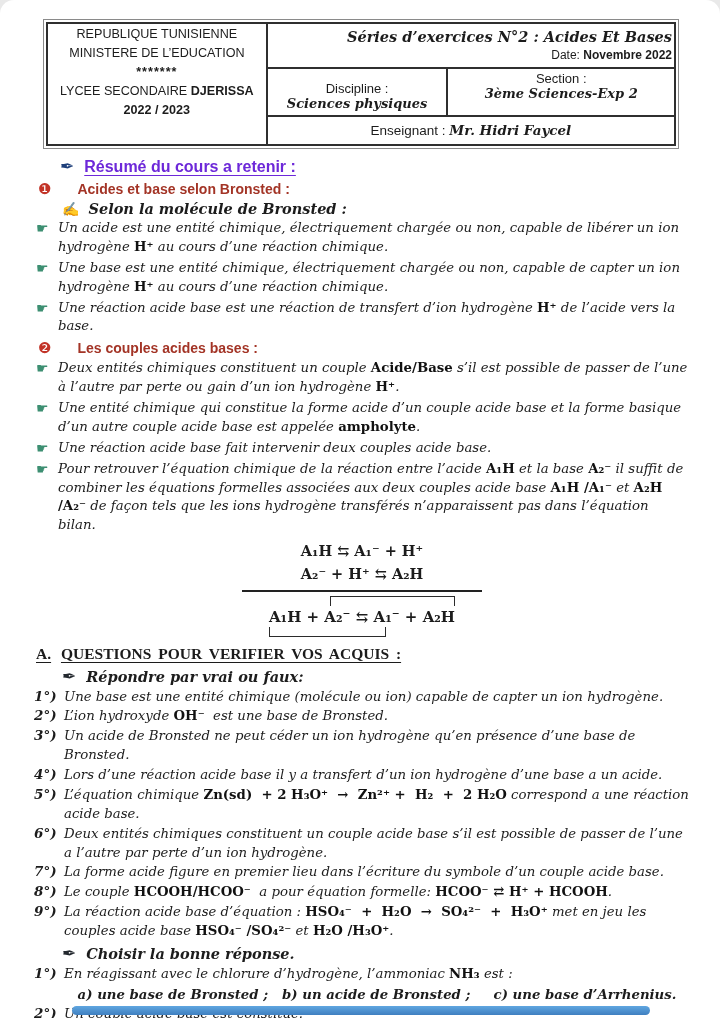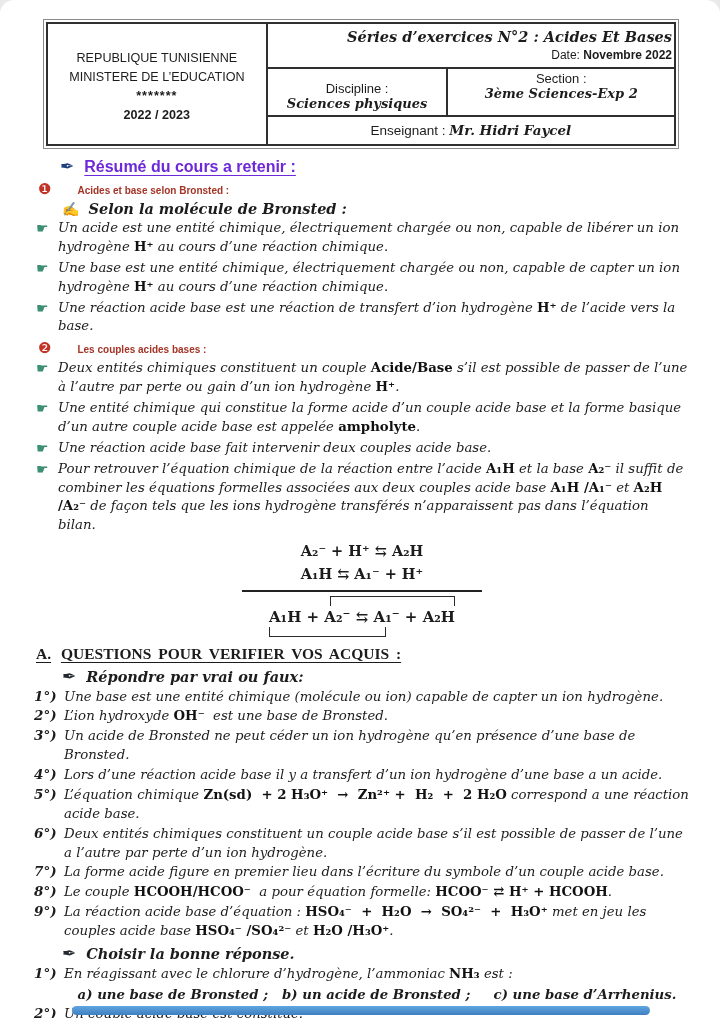--- a/index.html
+++ b/index.html
@@ -10,21 +10,21 @@
     background: #ffffff;
     border-radius: 14px 14px 0 0;
     overflow: hidden;
     font-family: "DejaVu Serif", serif;
     color: #1c1c1c;
     box-sizing: border-box;
     padding: 20px 30px 0 34px;
   }
   
   .hdr { display: flex; border: 2px solid #2f2f2f; outline: 1px solid #8a8a8a; outline-offset: 2px; margin: 2px 14px 10px 12px; background:#fff; }
-  .hdr-left { width: 33.5%; border-right: 2px solid #2f2f2f; padding: 25px 4px 5px; text-align: center;
+  .hdr-left { width: 33.5%; border-right: 2px solid #2f2f2f; padding: 1px 4px 5px; text-align: center;
               font-family: "Liberation Sans", sans-serif; font-size: 12.6px; line-height: 1.5; }
   .hdr-left .stars { font-weight: bold; letter-spacing: 1px; }
   .hdr-left .yrs, .hdr-left b { font-weight: bold; }
   .hdr-right { flex: 1; display: flex; flex-direction: column; }
   .hdr-row1 { text-align: right; padding: 4px 2px 5px; border-bottom: 2px solid #2f2f2f; }
   .series-title { font-family: "DejaVu Serif", serif; font-style: italic; font-weight: bold; font-size: 14.5px; }
   .date-line { font-family: "Liberation Sans", sans-serif; font-size: 12px; margin-top: 3px; }
   .date-line .dval { font-weight: bold; }
   .hdr-row2 { display: flex; border-bottom: 2px solid #2f2f2f; }
   .hdr-cell-disc { width: 43%; border-right: 2px solid #2f2f2f; text-align: center; padding: 12px 2px 4px; }
@@ -35,21 +35,21 @@
   .teacher-label { font-family: "Liberation Sans", sans-serif; font-size: 13.5px; }
   .teacher-value { font-style: italic; font-weight: bold; font-size: 13.5px; }
   
   .title-row { display: flex; align-items: baseline; margin: 2px 0 4px 26px; }
   .pen-icon { font-size: 17px; color: #1e3f7a; margin-right: 10px; font-style: normal; }
   .pen-dark { color: #23282e; }
   .resume-title { font-family: "Liberation Sans", sans-serif; font-weight: bold; font-size: 16px; color: #6d28d9;
                   text-decoration: underline; text-underline-offset: 3px; }
   .sec-row { display: flex; align-items: baseline; margin: 3px 0 2px 4px; }
   .numcircle { color: #c23327; font-size: 15px; margin-right: 26px; font-style: normal; }
-  .sec-title { font-family: "Liberation Sans", sans-serif; font-weight: bold; font-size: 10px; color: #a33426; }
+  .sec-title { font-family: "Liberation Sans", sans-serif; font-weight: bold; font-size: 14px; color: #a33426; }
   .theory-row { display: flex; align-items: baseline; margin: 1px 0 2px 28px; }
   .hand-icon { color: #2e8b57; font-size: 14px; margin-right: 9px; font-style: normal; }
   .theory-title { font-style: italic; font-weight: bold; font-size: 14.5px; }
   .bullet { display: flex; margin: 1px 0 2px 2px; }
   .finger-icon { color: #3d8f72; font-size: 14px; width: 22px; flex: 0 0 22px; font-style: normal; padding-top: 1px; }
   .btext { flex: 1; font-style: italic; font-size: 13.3px; line-height: 1.42; }
   .chem { font-style: normal; font-weight: bold; font-family: "DejaVu Serif", serif; color: #111; }
   
   .eq-block { text-align: center; margin: 4px 0 2px 0; }
   .eq-line { font-weight: bold; font-size: 14.5px; line-height: 1.6; }
@@ -78,20 +78,21 @@
 </head>
 <body>
 
 <div class="page">
 
   <div class="hdr">
     <div class="hdr-left">
       <div>REPUBLIQUE TUNISIENNE</div>
       <div>MINISTERE DE L’EDUCATION</div>
       <div class="stars">*******</div>
+      <div><span>LYCEE SECONDAIRE </span><b>DJERISSA</b></div>
       <div class="yrs">2022 / 2023</div>
     </div>
     <div class="hdr-right">
       <div class="hdr-row1">
         <div class="series-title">Séries d’exercices N°2 : Acides Et Bases</div>
         <div class="date-line">
           <span>Date: </span><span class="dval">Novembre  2022</span>
         </div>
       </div>
       <div class="hdr-row2">
@@ -153,22 +154,22 @@
   <div class="bullet">
     <span class="finger-icon">☛</span>
     <span class="btext">Une réaction acide base fait intervenir deux couples acide base.</span>
   </div>
   <div class="bullet">
     <span class="finger-icon">☛</span>
     <span class="btext">Pour retrouver l’équation chimique de la réaction entre l’acide <b class="chem">A₁H</b> et la base <b class="chem">A₂⁻</b>  il suffit de combiner les équations formelles associées aux deux couples acide base <b class="chem">A₁H /A₁⁻</b> et <b class="chem">A₂H /A₂⁻</b>  de façon tels que les ions hydrogène transférés n’apparaissent pas dans l’équation bilan.</span>
   </div>
 
   <div class="eq-block">
+    <div class="eq-line">A₁H ⇆  A₁⁻ + H⁺</div>
     <div class="eq-line">A₂⁻ + H⁺ ⇆  A₂H</div>
-    <div class="eq-line">A₁H ⇆  A₁⁻ + H⁺</div>
     <div class="eq-sumline"></div>
     <div class="eq-final-outer">
       <span class="eq-final">
         <span class="bracket top"></span>
         <span class="bracket bottom"></span>
         <span class="eq-final-text">A₁H + A₂⁻  ⇆ A₁⁻ + A₂H</span>
       </span>
     </div>
   </div>
 

